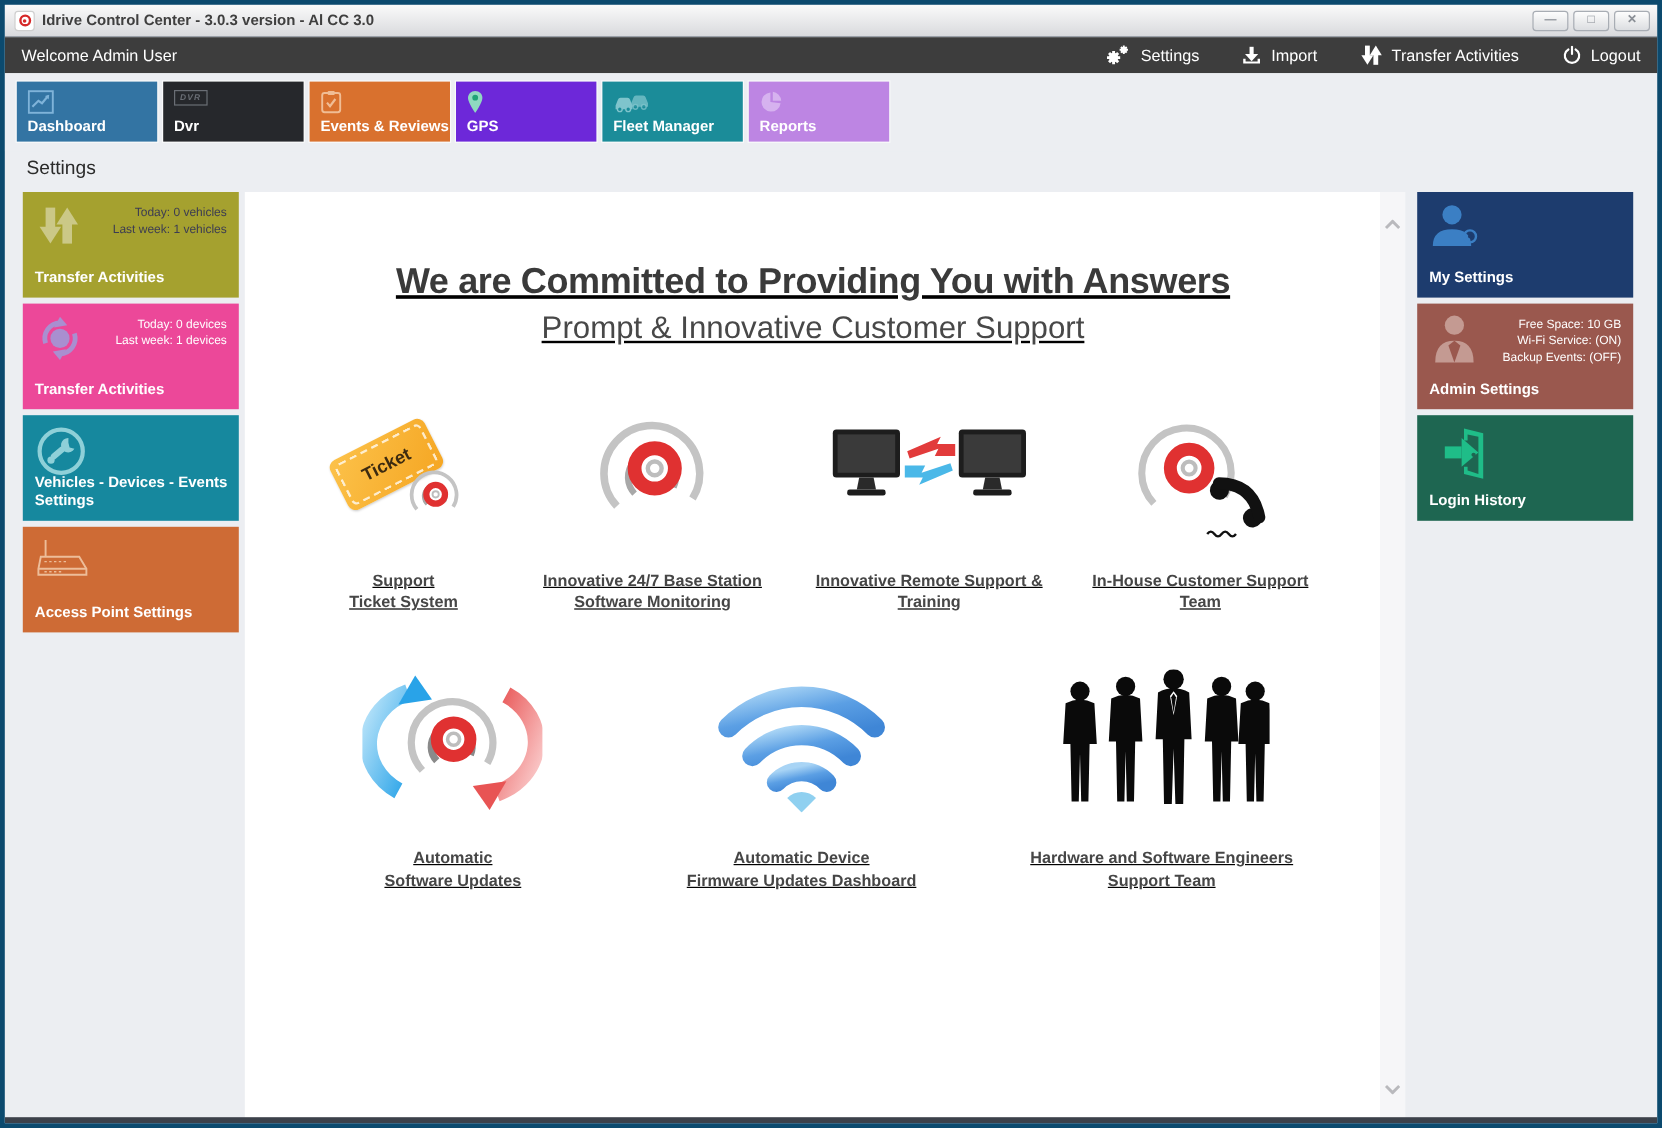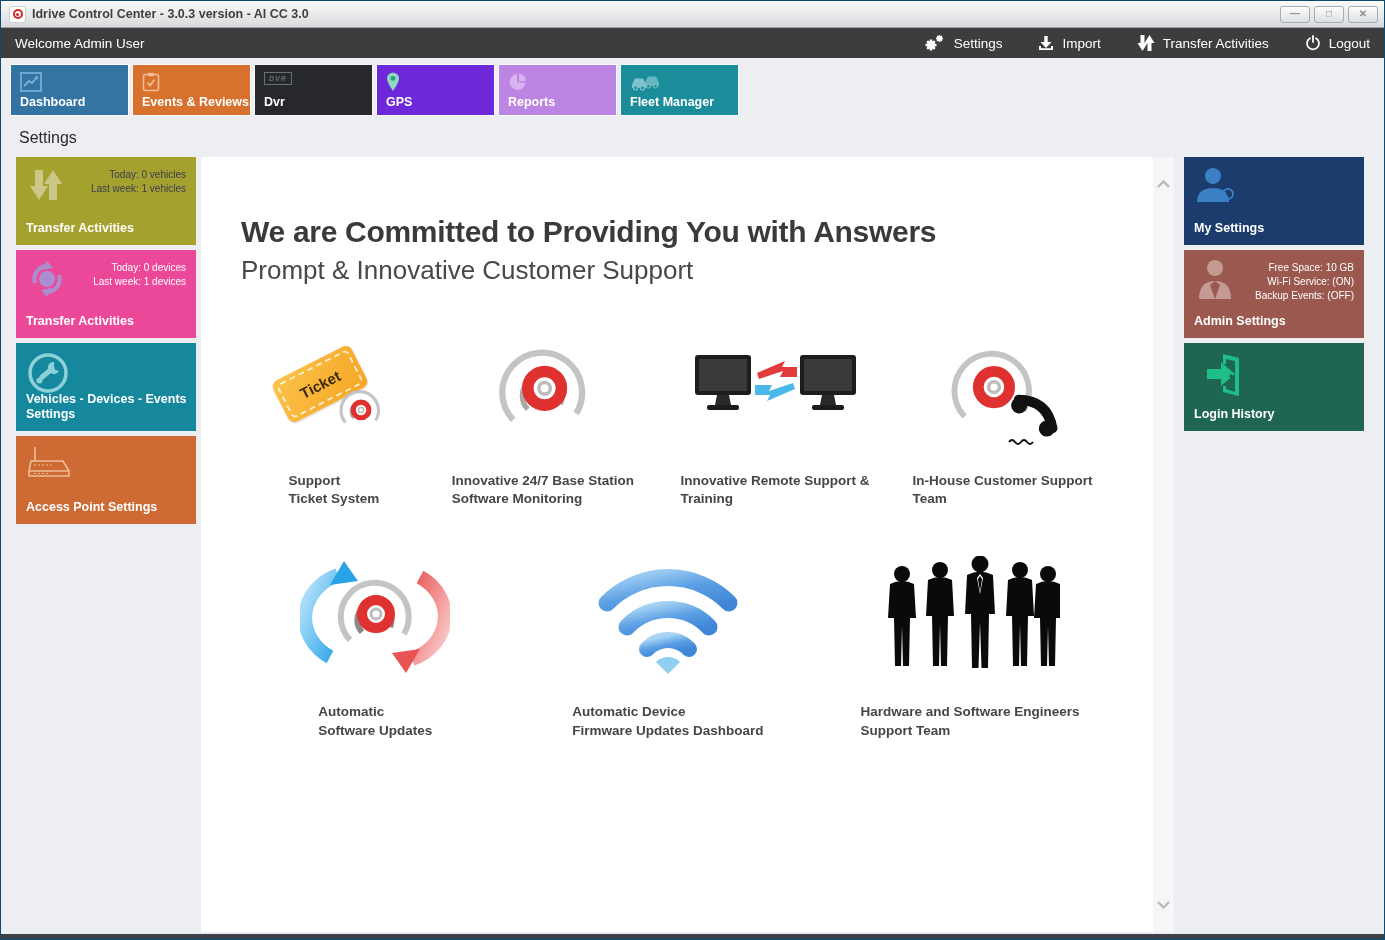--- a/index.html
+++ b/index.html
@@ -1,17 +1,17 @@
 <!DOCTYPE html>
 <html><head>
 <meta charset="utf-8">
 <style>
   * { margin:0; padding:0; box-sizing:border-box; }
   body { font-family:"Liberation Sans", sans-serif; background:#c9ccd1; }
-  .window { width:1385px; height:940px; background:#eceef2; border:1px solid #0c4a6e; position:relative; overflow:hidden; }
+  .window { width:1385px; height:940px; background:#eceef2; border:4px solid #0c4a6e; position:relative; overflow:hidden; }
 
   
   .titlebar { height:27px; background:linear-gradient(#fafafa,#d9dadd); display:flex; align-items:center; padding:0 6px; border-bottom:1px solid #9aa0a8; }
   .app-icon { width:17px; height:17px; background:#fff; border:1px solid #cfcfcf; border-radius:3px; margin:0 6px 0 2px; display:flex; align-items:center; justify-content:center; }
   .app-icon .ring { width:10px; height:10px; border:2px solid #d62828; border-radius:50%; display:flex; align-items:center; justify-content:center; }
   .app-icon .ring i { width:3px; height:3px; background:#d62828; border-radius:50%; }
   .titlebar .title { font-size:12.5px; font-weight:bold; color:#3f3f3f; flex:1; }
   .win-btn { width:30px; height:17px; margin-left:4px; border:1px solid #a8adb4; border-radius:3px; background:linear-gradient(#fdfdfd,#dcdee1); display:flex; align-items:center; justify-content:center; font-size:10px; font-weight:bold; color:#8a8f96; line-height:1; }
 
   
@@ -50,21 +50,21 @@
   .card-purple { background:#ec4899; }
   .card-teal { background:#16889e; }
   .card-orange { background:#ce6b35; }
   .card-navy { background:#1d3c6e; }
   .card-brown { background:#9a584e; }
   .card-green { background:#1e6651; }
 
   
   .scrollbar { position:absolute; top:0; right:0; width:21px; height:100%; background:#f6f6f8; }
   .sb-arrow { position:absolute; left:0; width:21px; height:26px; display:flex; align-items:center; justify-content:center; }
-  .content { padding:58px 60px 0 40px; text-align:left; }
+  .content { padding:58px 60px 0 40px; text-align:center;text-decoration:underline; }
   .headline { font-size:30px; font-weight:bold; color:#3a3a3a; letter-spacing:-0.3px; }
   .subhead { font-size:26px; color:#484848; margin-top:6px; }
   .feat-row { display:flex; justify-content:center; align-items:flex-end; margin-top:52px; }
   .feat { display:flex; flex-direction:column; align-items:center; }
   .feat .art { height:112px; display:flex; align-items:center; justify-content:center; }
   .feat .cap { margin-top:22px; font-size:13.5px; font-weight:bold; color:#464646; line-height:1.35; }
   .row2 { margin-top:48px; }
   .row2 .art { height:125px; }
 
   .ticket-wrap { position:relative; width:120px; height:110px; }
@@ -161,66 +161,66 @@
     <div class="tab tab-dashboard">
       <span class="t-icon">
         <svg width="22" height="20" viewBox="0 0 22 20">
             <rect x="1" y="1" width="20" height="18" fill="none" stroke="#7fb3d9" stroke-width="1.6"></rect>
             <polyline points="4,14 9,9 12,11 17,5" fill="none" stroke="#7fb3d9" stroke-width="1.8"></polyline>
             <polygon points="18,4 14.5,5 17.5,8" fill="#7fb3d9"></polygon>
           </svg>
       </span>
       <span class="t-label">Dashboard</span>
     </div>
+    <div class="tab tab-dvr">
+      <span class="t-icon dvr-chip">DVR</span>
+      <span class="t-label">Dvr</span>
+    </div>
     <div class="tab tab-events">
       <span class="t-icon">
         <svg width="18" height="20" viewBox="0 0 18 20">
             <rect x="1.5" y="2.5" width="15" height="16" rx="2" fill="none" stroke="#f0bd95" stroke-width="1.6"></rect>
             <rect x="6" y="0.8" width="6" height="3.4" rx="1" fill="#f0bd95"></rect>
             <polyline points="5.5,10.5 8,13.5 12.5,7.5" fill="none" stroke="#f0bd95" stroke-width="1.8"></polyline>
           </svg>
       </span>
       <span class="t-label">Events &amp; Reviews</span>
     </div>
-    <div class="tab tab-dvr">
-      <span class="t-icon dvr-chip">DVR</span>
-      <span class="t-label">Dvr</span>
-    </div>
     <div class="tab tab-gps">
       <span class="t-icon">
         <svg width="14" height="20" viewBox="0 0 14 20">
             <path d="M7 0.8 C3.5 0.8 1 3.4 1 6.6 C1 10.6 7 19 7 19 C7 19 13 10.6 13 6.6 C13 3.4 10.5 0.8 7 0.8 Z" fill="#8fd9c0"></path>
             <circle cx="7" cy="6.4" r="2.4" fill="#1fa377"></circle>
           </svg>
       </span>
       <span class="t-label">GPS</span>
-    </div>
-    <div class="tab tab-reports">
-      <span class="t-icon">
-        <svg width="20" height="20" viewBox="0 0 20 20">
-            <path d="M9 2 A8 8 0 1 0 17.5 11 L9 10 Z" fill="#d6b2ef"></path>
-            <path d="M11 1.5 A8 8 0 0 1 18 9 L11 9 Z" fill="#d6b2ef"></path>
-          </svg>
-      </span>
-      <span class="t-label">Reports</span>
     </div>
     <div class="tab tab-fleet">
       <span class="t-icon">
         <svg width="30" height="20" viewBox="0 0 30 20">
             <g fill="#7fc4cc">
               <path d="M2 13 L4 8 Q4.5 6.5 6 6.5 L12 6.5 Q13.5 6.5 14 8 L16 13 L16 16 L2 16 Z"></path>
               <circle cx="5.5" cy="16" r="2" fill="#1b8c99" stroke="#7fc4cc" stroke-width="1.2"></circle>
               <circle cx="12.5" cy="16" r="2" fill="#1b8c99" stroke="#7fc4cc" stroke-width="1.2"></circle>
               <path d="M15 11 L17 6 Q17.5 4.5 19 4.5 L25 4.5 Q26.5 4.5 27 6 L29 11 L29 14 L15 14 Z" opacity="0.75"></path>
               <circle cx="18.5" cy="14" r="2" fill="#1b8c99" stroke="#7fc4cc" stroke-width="1.2" opacity="0.75"></circle>
               <circle cx="25.5" cy="14" r="2" fill="#1b8c99" stroke="#7fc4cc" stroke-width="1.2" opacity="0.75"></circle>
             </g>
           </svg>
       </span>
       <span class="t-label">Fleet Manager</span>
+    </div>
+    <div class="tab tab-reports">
+      <span class="t-icon">
+        <svg width="20" height="20" viewBox="0 0 20 20">
+            <path d="M9 2 A8 8 0 1 0 17.5 11 L9 10 Z" fill="#d6b2ef"></path>
+            <path d="M11 1.5 A8 8 0 0 1 18 9 L11 9 Z" fill="#d6b2ef"></path>
+          </svg>
+      </span>
+      <span class="t-label">Reports</span>
     </div>
   </div>
 
   <div class="page-title">Settings</div>
 
   <div class="cols">
 
     <div class="col-left">
 
       <div class="card card-olive">

